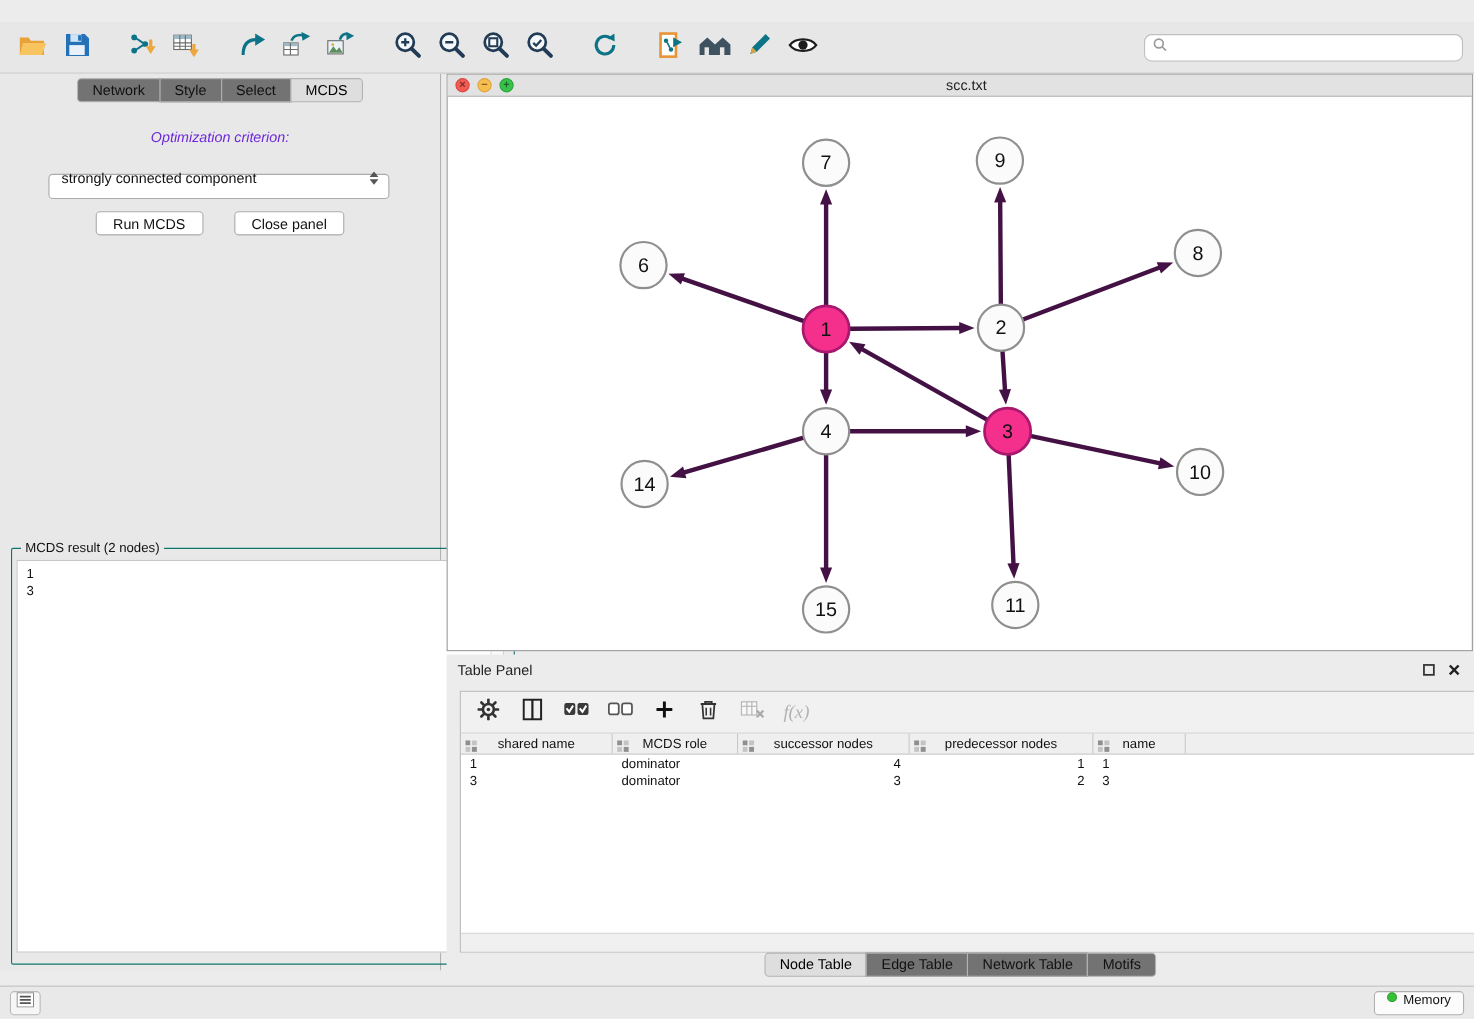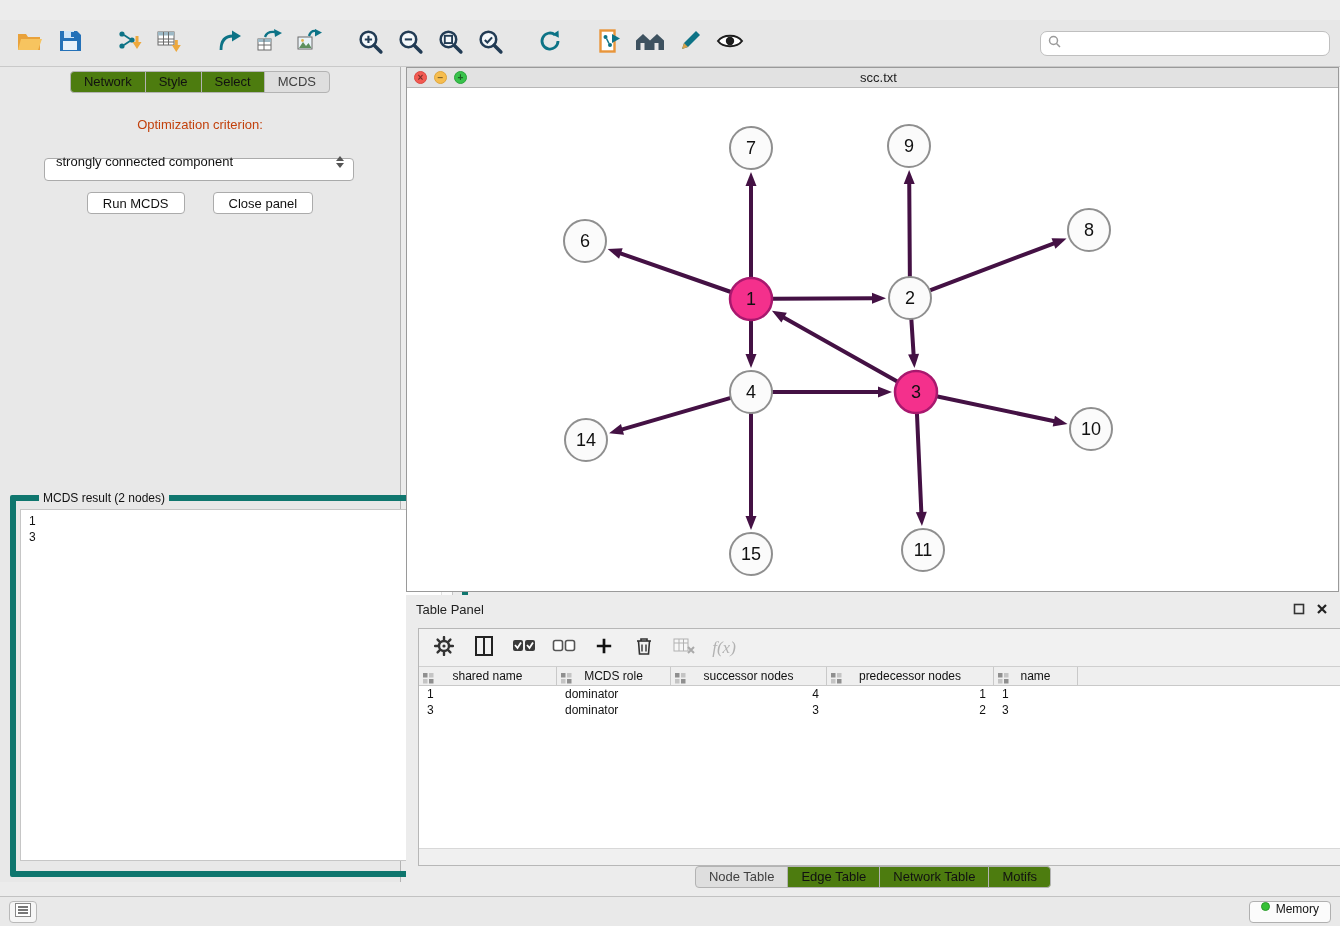--- a/index.html
+++ b/index.html
@@ -22,42 +22,42 @@
     font-family:inherit; }
 
   
   .control-panel { position:absolute; left:0; top:67px; width:401px; height:815px; background:#e8e8e8;
     border-right:1px solid #b3b3b3; }
   .panel-head { height:28px; display:flex; align-items:center; padding:0 10px; font-size:13px; color:#222; }
   .panel-head .spacer { flex:1; }
   .mini-ic { width:16px; height:16px; margin-left:7px; display:flex; align-items:center; justify-content:center; }
 
   .seg-row { display:flex; justify-content:center; margin-top:4px; }
-  .seg { height:22px; line-height:20px; padding:0 13px; font-size:13px; background:#4d7c0f; border:1px solid #b3b3b3;
+  .seg { height:22px; line-height:20px; padding:0 13px; font-size:13px; background:#737373; border:1px solid #b3b3b3;
     margin-left:-1px; color:#111; }
   .seg:first-child { border-radius:4px 0 0 4px; margin-left:0; }
   .seg:last-child { border-radius:0 4px 4px 0; }
-  .seg.active { background:#dedede; color:#404040; }
-
-  .opt-label { margin-top:24px; text-align:center; font-size:13px; color:#c2410c; }
+  .seg.active { background:#dedede; color:#000000; }
+
+  .opt-label { margin-top:24px; text-align:center; font-size:13px; color:#6d28d9;font-style:italic; }
   .dropdown { position:absolute; left:44px; top:91px; width:310px; height:23px; background:#fff;
     border:1px solid #ababab; border-radius:4px; display:flex; align-items:center; padding:0 6px 16px 11px; font-size:13px; }
   .dropdown .dd-label { flex:1; color:#111; }
   .stepper { display:flex; flex-direction:column; align-items:center; justify-content:center; gap:2px; width:14px; }
   .stepper .up { width:0; height:0; border-left:4px solid transparent; border-right:4px solid transparent;
     border-bottom:5px solid #555; }
   .stepper .down { width:0; height:0; border-left:4px solid transparent; border-right:4px solid transparent;
     border-top:5px solid #555; }
 
   .btn-row { position:absolute; top:125px; left:0; width:100%; display:flex; justify-content:center; gap:28px; }
   .push-btn { height:22px; padding:0 15px; background:#fff; border:1px solid #ababab; border-radius:4px;
     font-size:13px; color:#111; font-family:inherit; }
 
   fieldset.result-box { position:absolute; left:10px; top:424px; width:458px; height:386px;
-    border:6px solid #0f766e; border-radius:2px; background:transparent;padding-left:15px; }
+    border:1px solid #0f766e; border-radius:2px; background:transparent; }
   fieldset.result-box legend { margin-left:8px; padding:0 4px; font-size:12px; color:#111; }
   .result-inner { position:absolute; left:4px; right:9px; top:4px; bottom:10px; background:#fff; border:1px solid #c6c6c6; }
   .result-vscroll { position:absolute; right:0; top:0; bottom:0; width:11px; background:#fbfbfb; border-left:1px solid #e0e0e0; }
   .result-line { font-size:12px; line-height:16px; padding-left:8px; color:#111; }
   .result-lines { padding-top:3px; }
 
   
   .net-window { position:absolute; left:406px; top:67px; width:933px; height:525px; border:1px solid #9a9a9a; background:#fff; }
   .net-titlebar { height:20px; background:#e2e2e2; border-bottom:1px solid #b7b7b7; position:relative;
     display:flex; align-items:center; }

